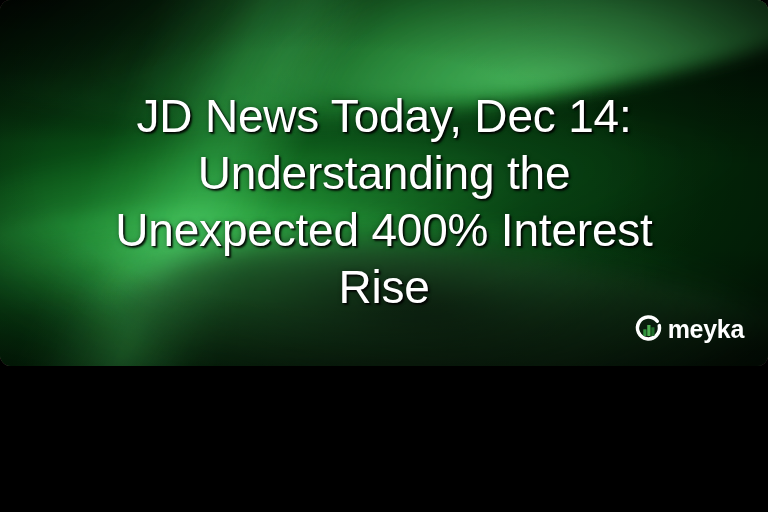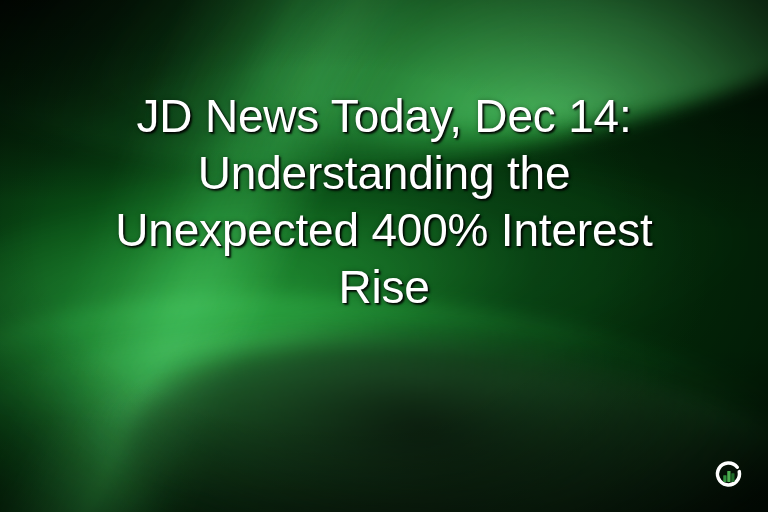--- a/index.html
+++ b/index.html
@@ -7,24 +7,25 @@
   html, body {
     width: 768px;
     height: 512px;
     overflow: hidden;
     background: #000;
   }
 
   #banner {
     position: relative;
     width: 768px;
-    height: 512px;
+    height: 366px;
     overflow: hidden;
     font-family: "Liberation Sans", "DejaVu Sans", sans-serif;
     background: #ec4899;
+    border-radius: 11px;
   }
 
   
   .bg-layer {
     position: absolute;
     inset: 0;
     pointer-events: none;
   }
 
   #bg-base {
@@ -209,15 +210,16 @@
 
   <div id="logo">
     <svg id="logo-mark" viewBox="0 0 60 60">
 
       <path d="M46.5 14.5 A22 22 0 1 0 50.5 23.2" fill="none" stroke="#ffffff" stroke-width="7" stroke-linecap="round"></path>
 
       <rect x="18.5" y="30.5" width="6.5" height="13.5" rx="0.8" fill="#2f8f3c"></rect>
       <rect x="26.5" y="22.0" width="6.5" height="22.0" rx="0.8" fill="#4caf50"></rect>
       <rect x="34.5" y="26.5" width="6.5" height="17.5" rx="0.8" fill="#1f6b2a"></rect>
     </svg>
+    <span id="logo-wordmark">meyka</span>
   </div>
 
 </div>
 
 </body></html>

